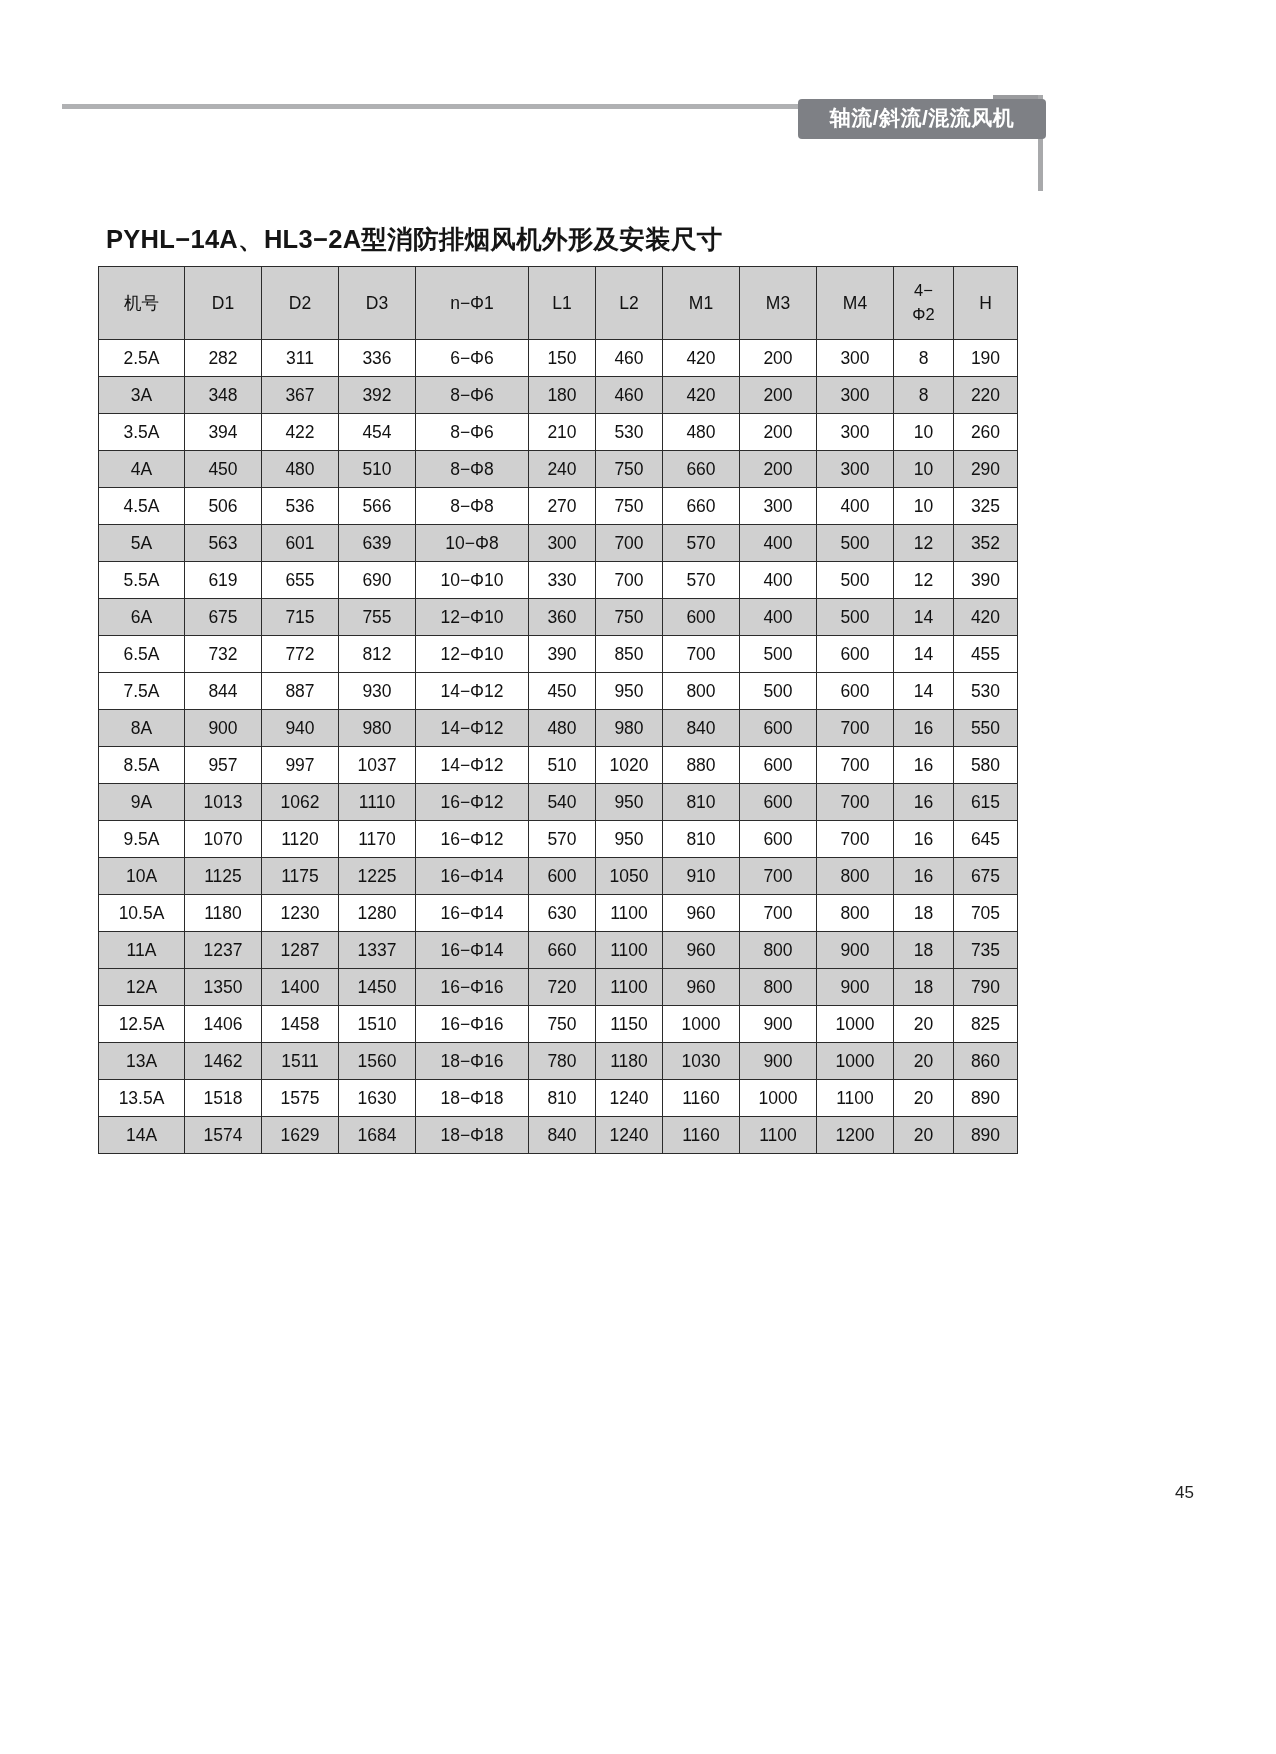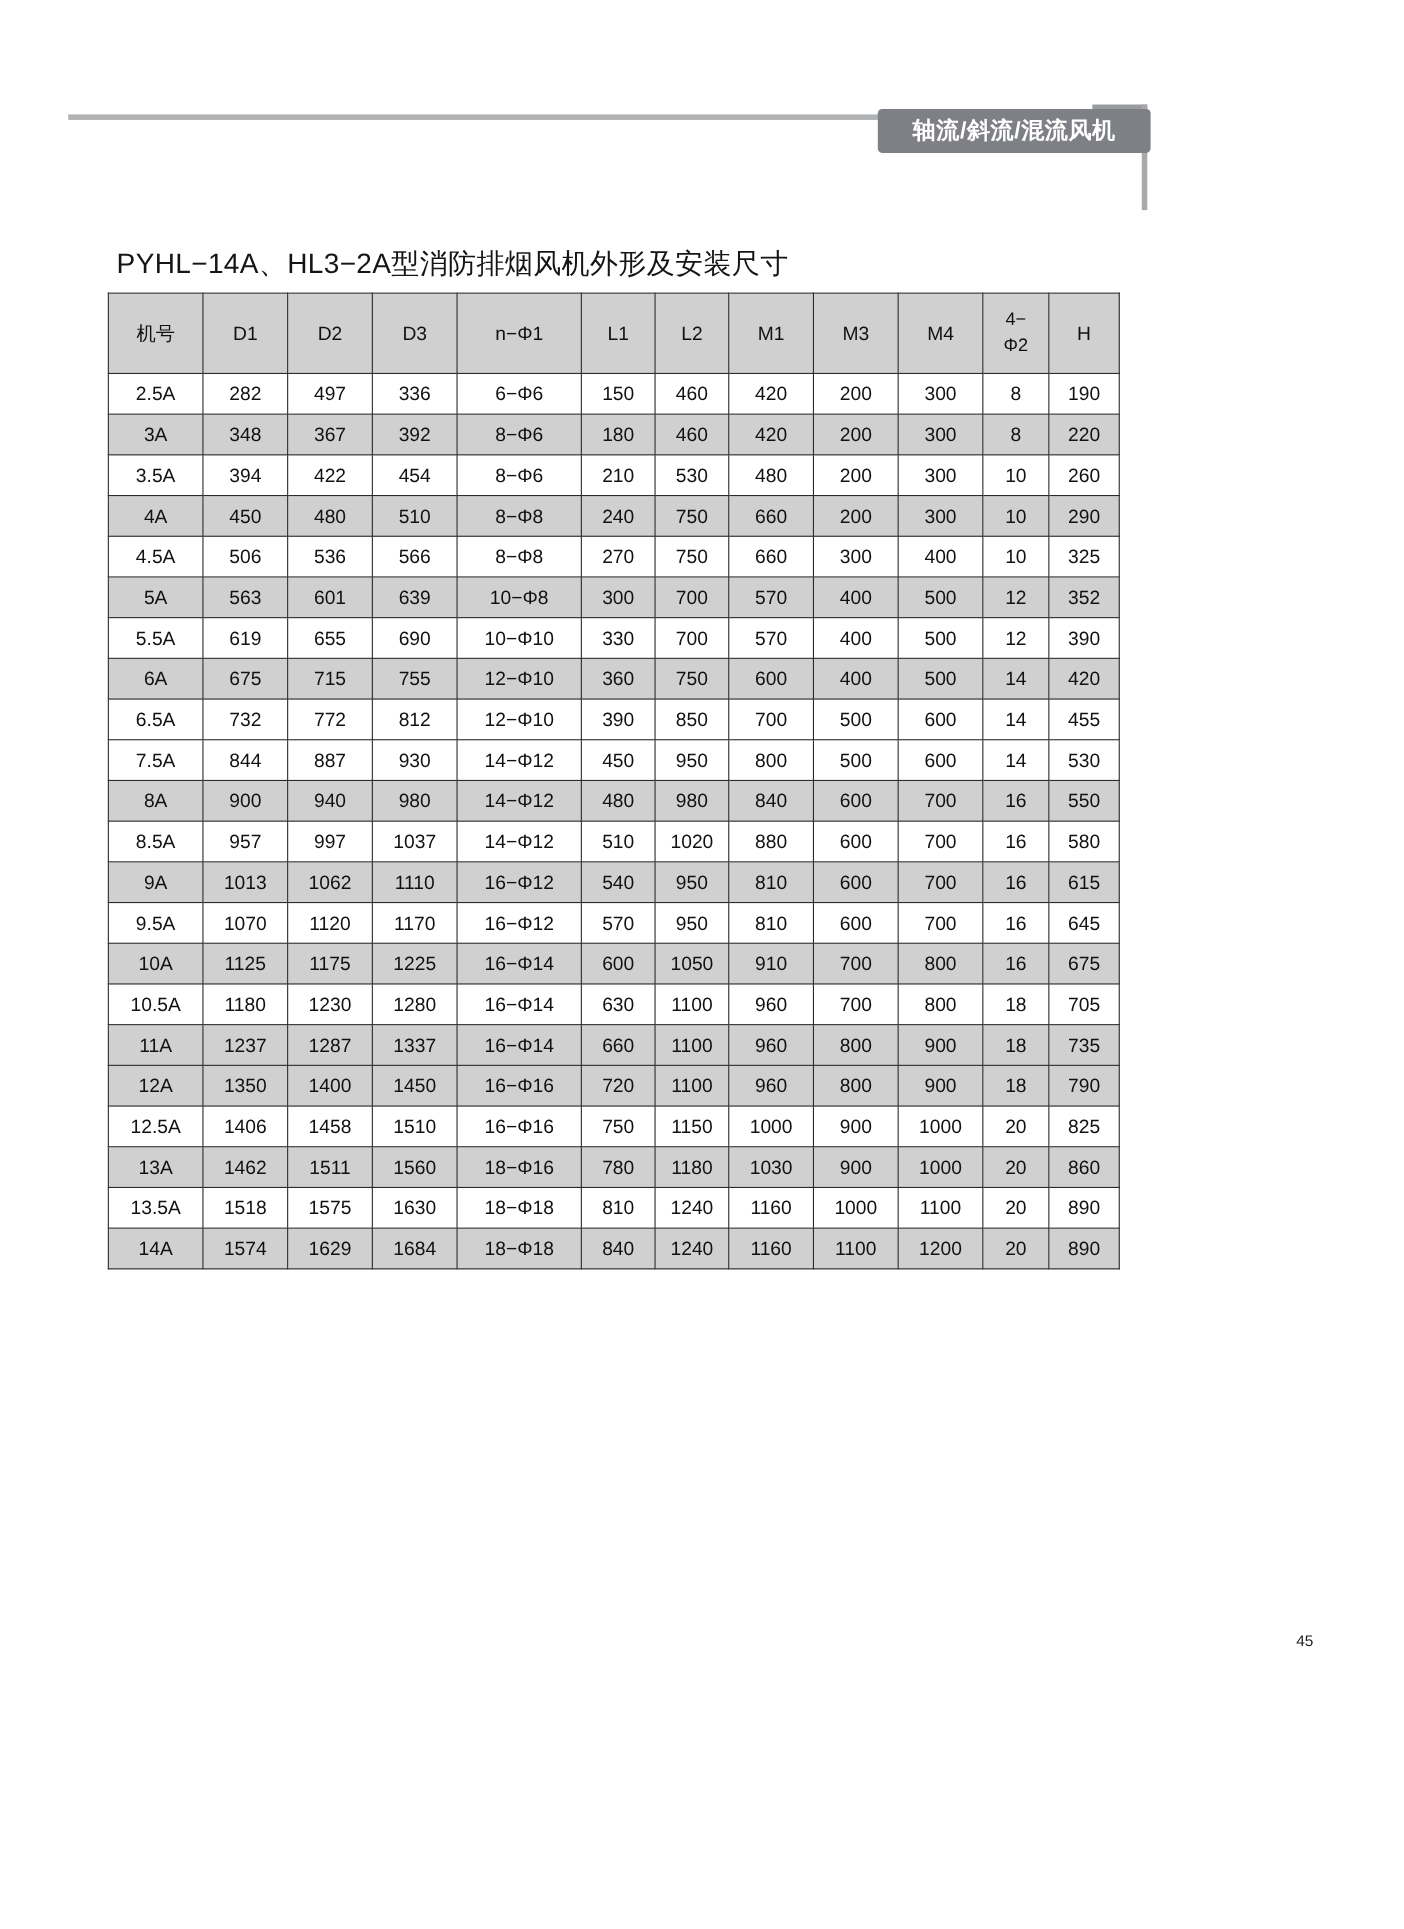--- a/index.html
+++ b/index.html
@@ -66,21 +66,21 @@
     box-sizing: border-box;
     padding-bottom: 2px;
   }
 
   
   .doc-title {
     position: absolute;
     left: 106px;
     top: 222px;
     font-size: 25.5px;
-    font-weight: normal;
+    font-weight: bold;
     letter-spacing: 0.3px;
     color: #151515;
     white-space: nowrap;
   }
 
   
   .table-wrap {
     position: absolute;
     left: 98px;
     top: 266px;
@@ -125,21 +125,21 @@
   col.c-l     { width: 67px; }
   col.c-m     { width: 77px; }
   col.c-phi2  { width: 60px; }
   col.c-h     { width: 64px; }
 
   
   .page-number {
     position: absolute;
     right: 82px;
     top: 1483px;
-    font-size: 14px;
+    font-size: 17px;
     color: #222222;
   }
 </style>
 </head>
 <body>
 
 <div class="page-header">
   <div class="hdr-rule-left"></div>
   <div class="hdr-rule-topright"></div>
   <div class="hdr-rule-vert"></div>
@@ -179,21 +179,21 @@
         <th>M3</th>
         <th>M4</th>
         <th class="stacked"><span>4−</span><br><span>Φ2</span></th>
         <th>H</th>
       </tr>
     </thead>
     <tbody id="table-body">
         <tr class="row-plain">
           <td>2.5A</td>
           <td>282</td>
-          <td>497</td>
+          <td>311</td>
           <td>336</td>
           <td>6−Φ6</td>
           <td>150</td>
           <td>460</td>
           <td>420</td>
           <td>200</td>
           <td>300</td>
           <td>8</td>
           <td>190</td>
         </tr>

